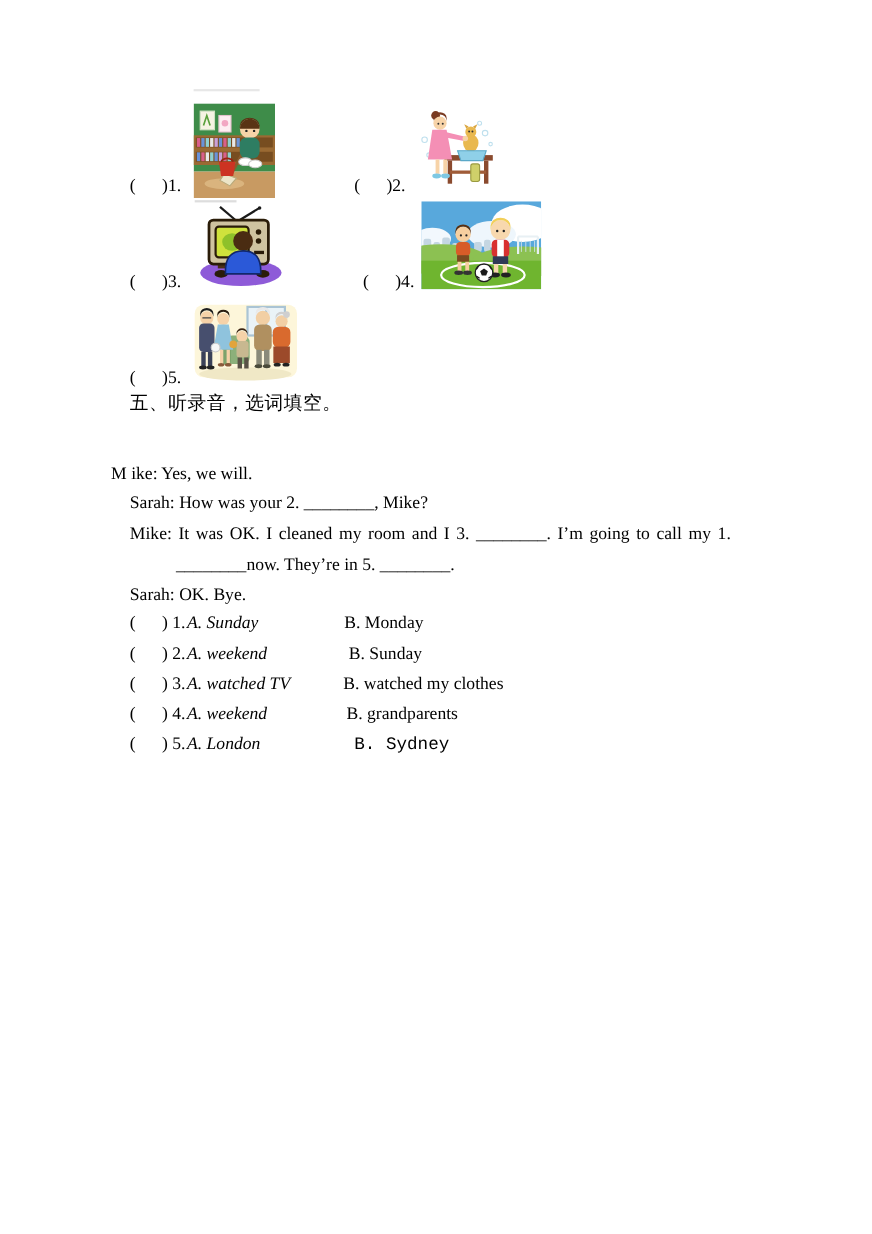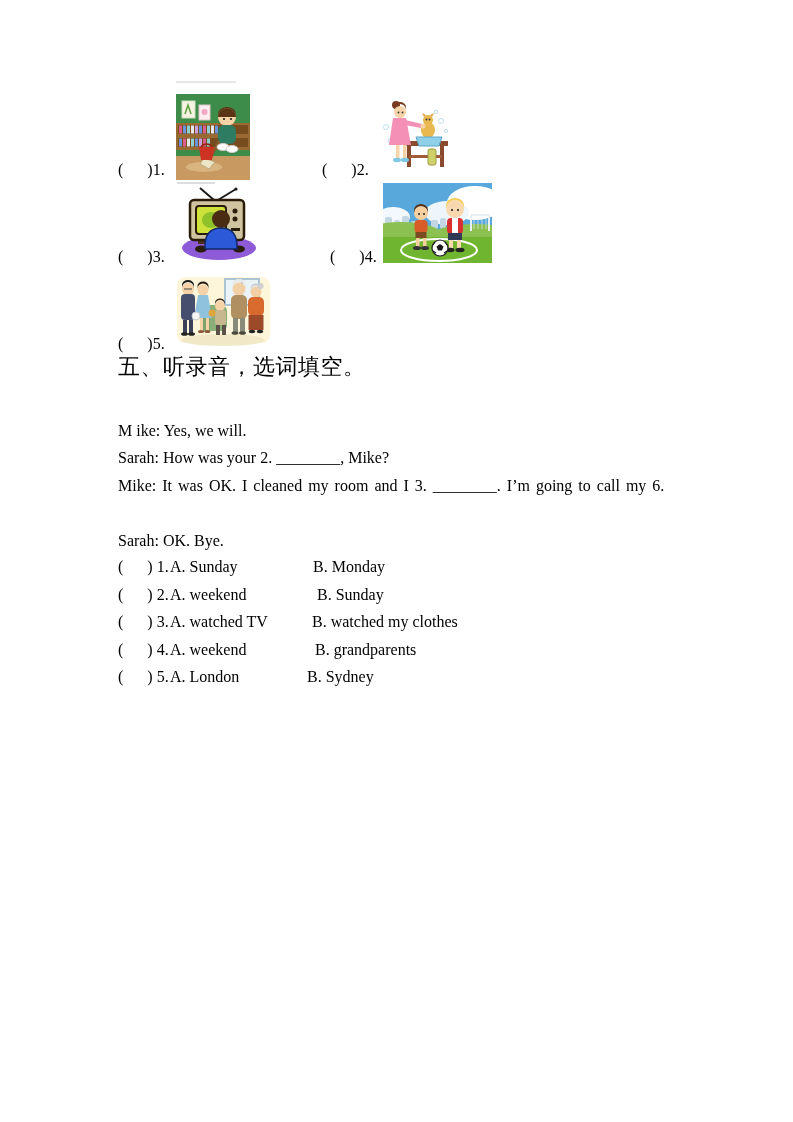--- a/index.html
+++ b/index.html
@@ -13,34 +13,34 @@
     overflow:hidden;
   }
   .txt{
     position:absolute;
     font-size:16px;
     line-height:21px;
     white-space:pre;
   }
   .heading{
     position:absolute;
-    font-size:22px;
+    font-size:17px;
     line-height:22px;
     white-space:pre;
     letter-spacing:0.5px;
   }
   .justified{ word-spacing:2px; }
   .pic{ position:absolute; }
   .artifact{
     position:absolute;
     height:2px;
     background:#e7e7e7;
   }
   .c-num{ position:absolute; left:118px; white-space:pre; }
-  .c-a{ position:absolute; left:170px; white-space:pre; }
+  .c-a{ position:absolute; left:170px; white-space:pre;font-style:italic; }
   .c-b{ position:absolute; left:313px; white-space:pre; }
   .choice-row{ position:absolute; left:0; width:793px; height:21px; font-size:16px; }
 </style>
 </head>
 <body>
 
 <div class="page">
 
   <div class="artifact" style="left:176px;top:81px;width:60px;"></div>
   <div class="artifact" style="left:177px;top:182px;width:38px;background:#dddddd;"></div>
@@ -239,23 +239,24 @@
   </svg>
 
   <div class="txt" style="left:118px;top:159px;">(      )1.</div>
   <div class="txt" style="left:322px;top:159px;">(      )2.</div>
   <div class="txt" style="left:118px;top:246px;">(      )3.</div>
   <div class="txt" style="left:330px;top:246px;">(      )4.</div>
   <div class="txt" style="left:118px;top:333px;">(      )5.</div>
 
   <div class="heading" style="left:118px;top:356px;">五、听录音，选词填空。</div>
 
-  <div class="txt" style="left:118px;top:420px;">M ike: Yes, we will.</div>
+  <div class="txt" style="left:101px;top:420px;">M ike: Yes, we will.</div>
   <div class="txt" style="left:118px;top:447px;text-align:right;">Sarah: How was your 2. ________, Mike?</div>
-  <div class="txt justified" style="left:118px;top:475px;">Mike: It was OK. I cleaned my room and I 3. ________. I’m going to call my 6.</div>
+  <div class="txt justified" style="left:118px;top:475px;">Mike: It was OK. I cleaned my room and I 3. ________. I’m going to call my 1.</div>
+  <div class="txt" style="left:160px;top:503px;">________now. They’re in 5. ________.</div>
   <div class="txt" style="left:118px;top:530px;">Sarah: OK. Bye.</div>
 
   <div class="choice-row" style="top:558px;">
     <span class="c-num">(      ) 1.</span>
     <span class="c-a">A. Sunday</span>
     <span class="c-b">B. Monday</span>
   </div>
   <div class="choice-row" style="top:586px;">
     <span class="c-num">(      ) 2.</span>
     <span class="c-a">A. weekend</span>
@@ -267,16 +268,16 @@
     <span class="c-b" style="left:312px;">B. watched my clothes</span>
   </div>
   <div class="choice-row" style="top:641px;">
     <span class="c-num">(      ) 4.</span>
     <span class="c-a">A. weekend</span>
     <span class="c-b" style="left:315px;">B. grandparents</span>
   </div>
   <div class="choice-row" style="top:668px;">
     <span class="c-num">(      ) 5.</span>
     <span class="c-a">A. London</span>
-    <span class="c-b" style="left:307px;">B. Sydney</span>
+    <span class="c-b" style="left:322px;font-family:Liberation Mono, monospace;">B. Sydney</span>
   </div>
 
 </div>
 
 </body></html>

